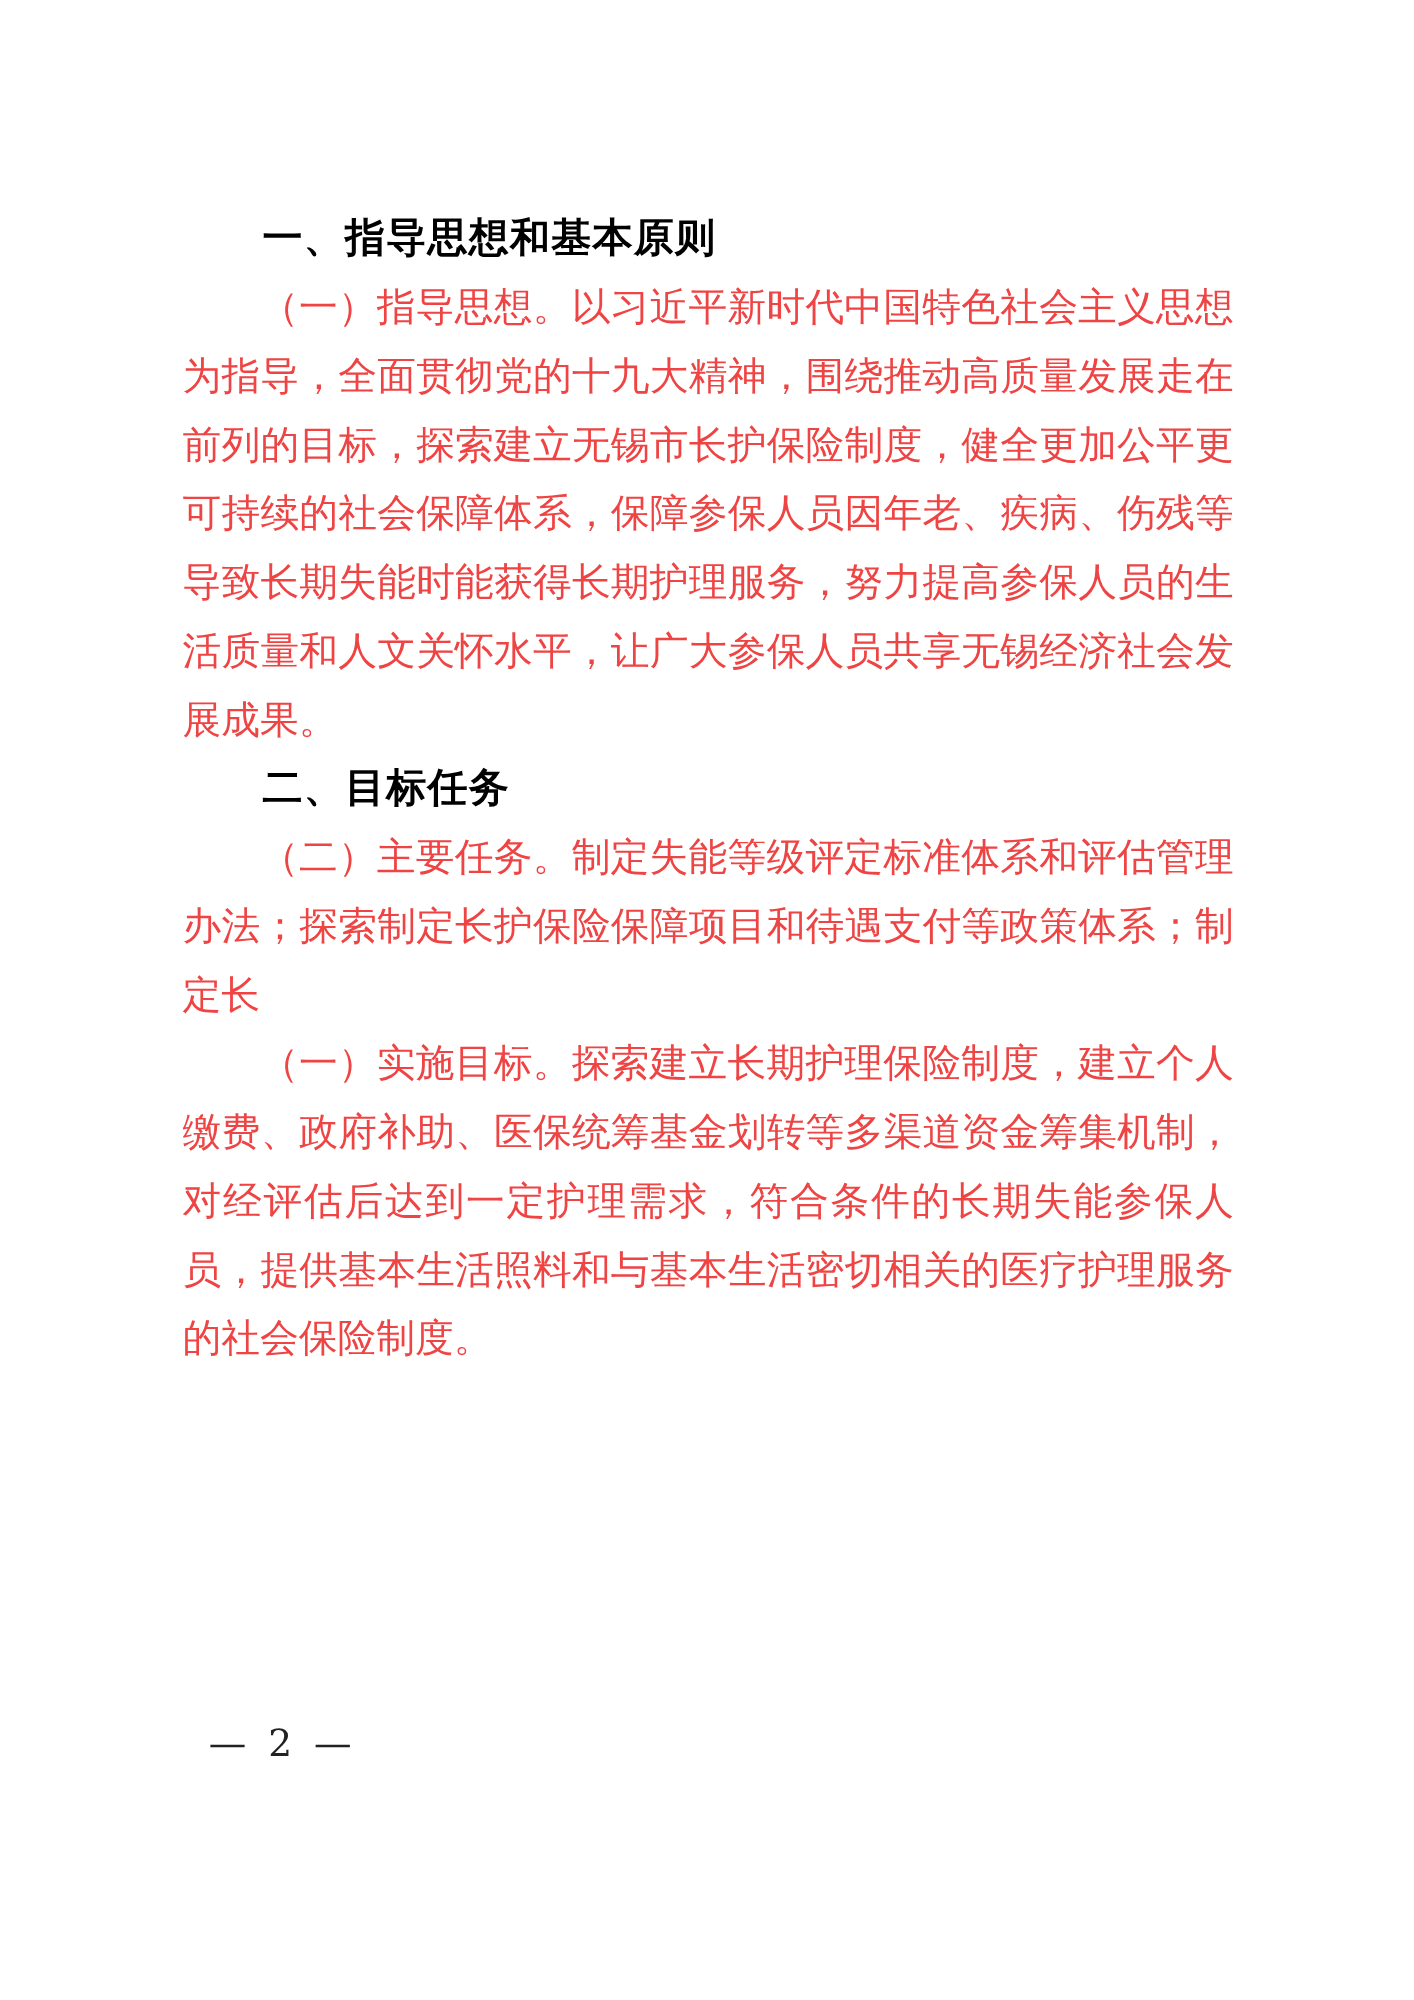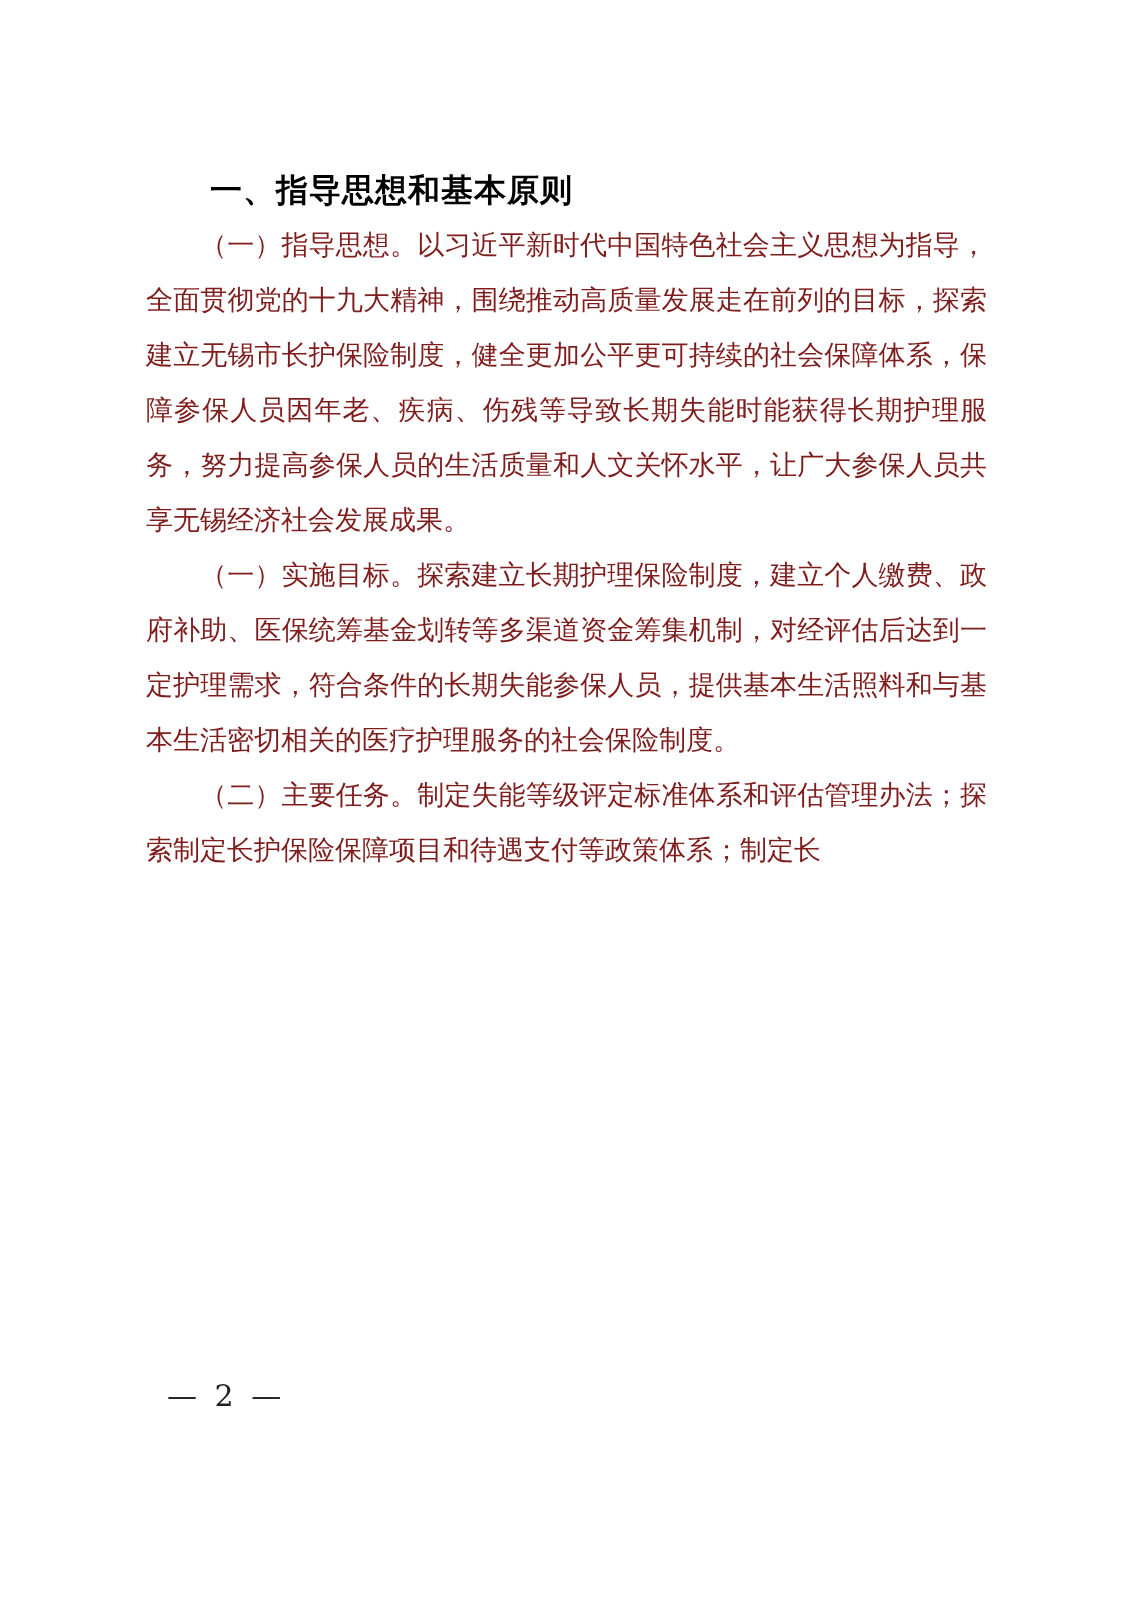--- a/index.html
+++ b/index.html
@@ -17,26 +17,26 @@
   }
   .content {
     position: absolute;
     left: 146px;
     top: 163px;
     width: 841px;
   }
   .para {
     margin: 0;
     font-family: Liberation Sans, sans-serif;
-    font-size: 27px;
+    font-size: 31px;
     line-height: 55px;
     text-align: justify;
     text-justify: inter-character;
     text-indent: 2em;
-    color: #7f1d1d;
+    color: #ef4444;
   }
   .heading {
     margin: 0;
     font-family: "Liberation Sans", "DejaVu Sans", sans-serif;
     font-weight: bold;
     font-size: 32px;
     line-height: 55px;
     text-indent: 2em;
     color: #000000;
     letter-spacing: 1px;
@@ -55,21 +55,22 @@
 <body>
 
 <div class="page">
   <div class="content">
 
     <h2 class="heading">一、指导思想和基本原则</h2>
 
     <p class="para">（一）指导思想。以习近平新时代中国特色社会主义思想为指导，全面贯彻党的十九大精神，围绕推动高质量发展走在前列的目标，探索建立无锡市长护保险制度，健全更加公平更可持续的社会保障体系，保障参保人员因年老、疾病、伤残等导致长期失能时能获得长期护理服务，努力提高参保人员的生活质量和人文关怀水平，让广大参保人员共享无锡经济社会发展成果。</p>
 
 
+    <h2 class="heading">二、目标任务</h2>
+
+    <p class="para">（二）主要任务。制定失能等级评定标准体系和评估管理办法；探索制定长护保险保障项目和待遇支付等政策体系；制定长</p>
 
     <p class="para">（一）实施目标。探索建立长期护理保险制度，建立个人缴费、政府补助、医保统筹基金划转等多渠道资金筹集机制，对经评估后达到一定护理需求，符合条件的长期失能参保人员，提供基本生活照料和与基本生活密切相关的医疗护理服务的社会保险制度。</p>
-
-    <p class="para">（二）主要任务。制定失能等级评定标准体系和评估管理办法；探索制定长护保险保障项目和待遇支付等政策体系；制定长</p>
 
   </div>
 
   <div class="footer">— 2 —</div>
 </div>
 
 </body></html>

